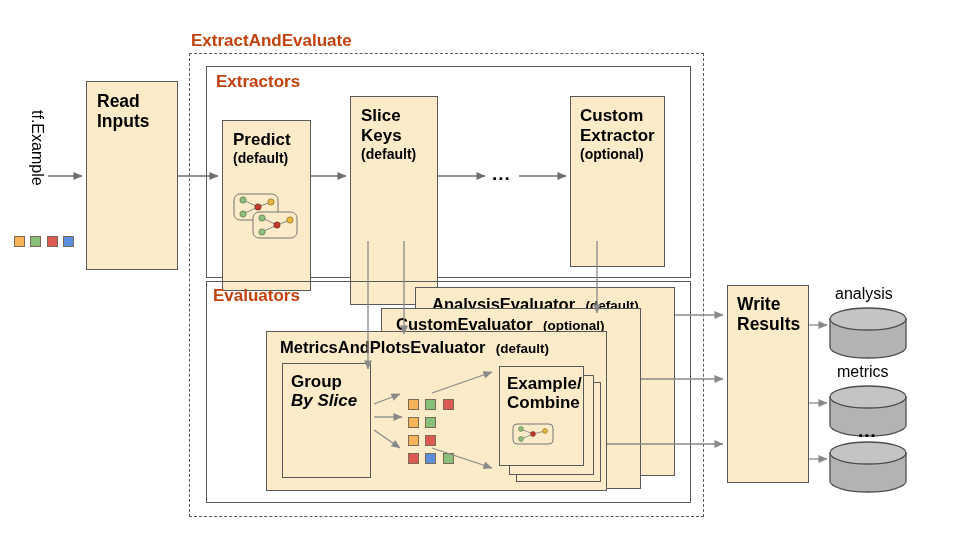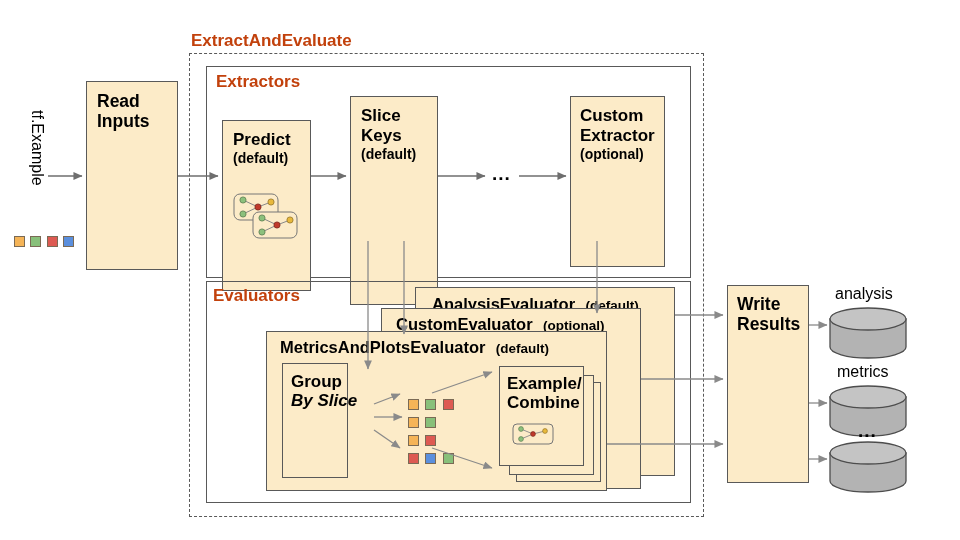--- a/index.html
+++ b/index.html
@@ -114,21 +114,21 @@
       <span class="sub" style="margin-left: 6px;">(optional)</span>
     </div>
   </div>
 
   <div class="box" style="left:266px;top:331px;width:341px;height:160px;">
     <div class="stacktitle" style="left:13px;top:6px;">
       <span class="nm">MetricsAndPlotsEvaluator</span>
       <span class="sub" style="margin-left: 6px;">(default)</span>
     </div>
 
-    <div class="box" style="left:15px;top:31px;width:66px;height:115px;">
+    <div class="box" style="left:15px;top:31px;width:89px;height:115px;">
       <div class="lbl b t17" style="left:8px;top:8px;">Group</div>
       <div class="lbl b t17" style="left:8px;top:27px;font-style:italic;">By Slice</div>
     </div>
 
     <div>
       <span class="sw" style="left:141px;top:67px;background:#f5b457;"></span>
       <span class="sw" style="left:158px;top:67px;background:#88c07a;"></span>
       <span class="sw" style="left:176px;top:67px;background:#dd5a52;"></span>
 
       <span class="sw" style="left:141px;top:85px;background:#f5b457;"></span>

